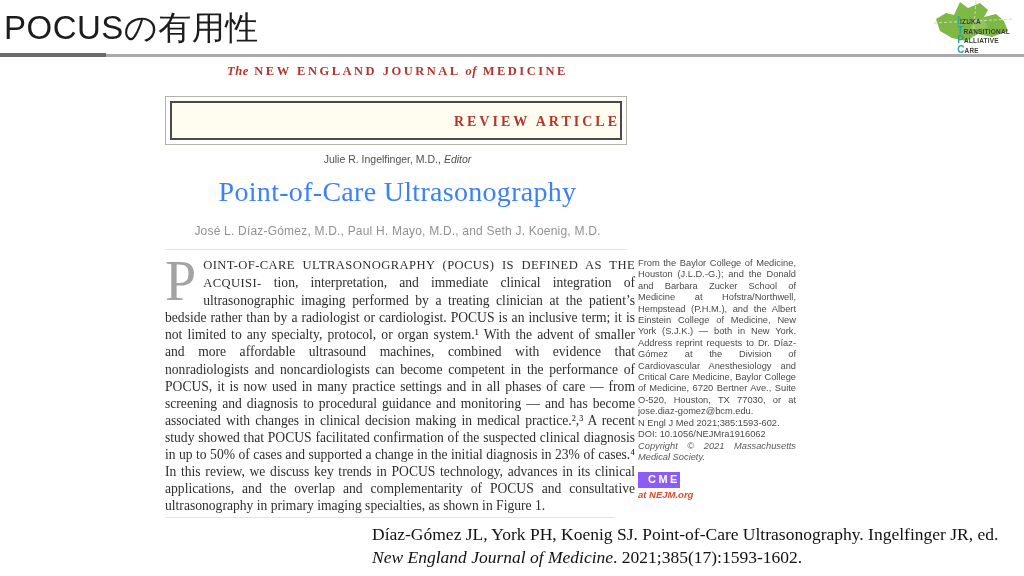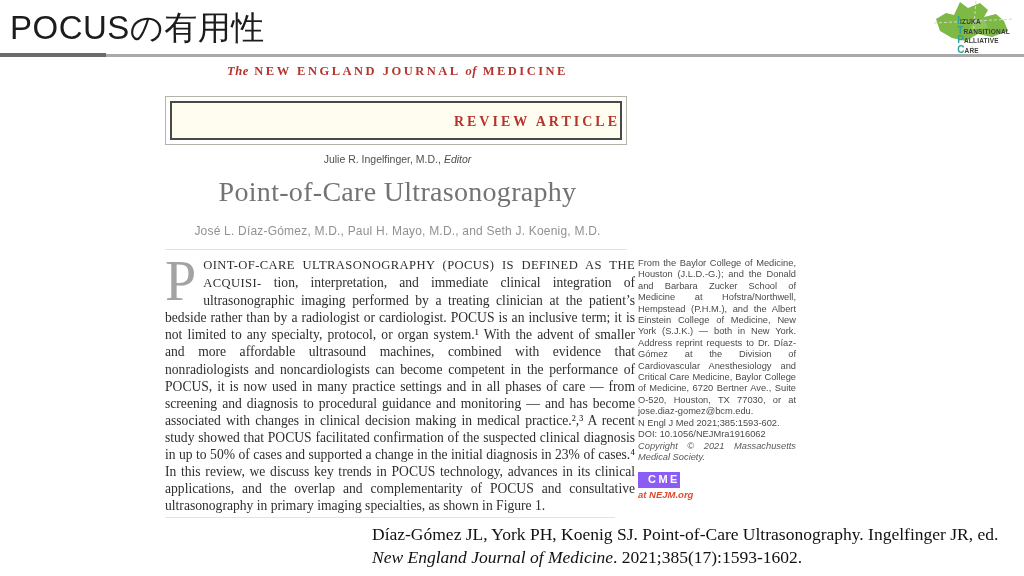--- a/index.html
+++ b/index.html
@@ -1,21 +1,21 @@
 <!DOCTYPE html>
 <html><head>
 <meta charset="utf-8">
 <style>
   * { margin:0; padding:0; box-sizing:border-box; }
   html,body { width:1024px; height:576px; }
   body { background:#ffffff; font-family:"Liberation Sans", sans-serif; overflow:hidden; position:relative; }
 
   
   .slide-title {
-    position:absolute; left:10px; top:6px;
+    position:absolute; left:4px; top:6px;
     font-size:33px; letter-spacing:0.5px; color:#1c1c1c;
     font-family:"Liberation Sans", sans-serif;
   }
   .header-rule { position:absolute; left:0; top:53px; width:1024px; height:4px; }
   .header-rule .dark  { position:absolute; left:0; top:0; width:106px; height:4px; background:#6b6b6b; }
   .header-rule .light { position:absolute; left:106px; top:1px; width:918px; height:3px; background:#a9a9a9; }
 
   
   .logo { position:absolute; top:1px; right:2px; width:98px; height:53px; }
   .logo svg { position:absolute; top:0; right:6px; }
@@ -48,21 +48,21 @@
   }
 
   .editor-line {
     position:absolute; left:0; top:95px; width:475px; text-align:center;
     font-size:10.5px; color:#4f4f4f;
   }
   .editor-line .lit { font-style:italic; }
 
   .article-title {
     position:absolute; left:0; top:118px; width:475px; text-align:center;
-    font-family:"Liberation Serif", serif; font-size:28px; color:#737373;
+    font-family:"Liberation Serif", serif; font-size:28px; color:#3b82f6;
     letter-spacing:0.3px;
   }
   .authors {
     position:absolute; left:0; top:166px; width:475px; text-align:center;
     font-size:12px; color:#919191; letter-spacing:0.2px;
   }
   .rule-top    { position:absolute; left:5px;  top:191px; width:462px; height:1px; background:#e3e3e3; }
   .rule-bottom { position:absolute; left:5px;  top:459px; width:450px; height:1px; background:#e3e3e3; }
 
   .body-col {

